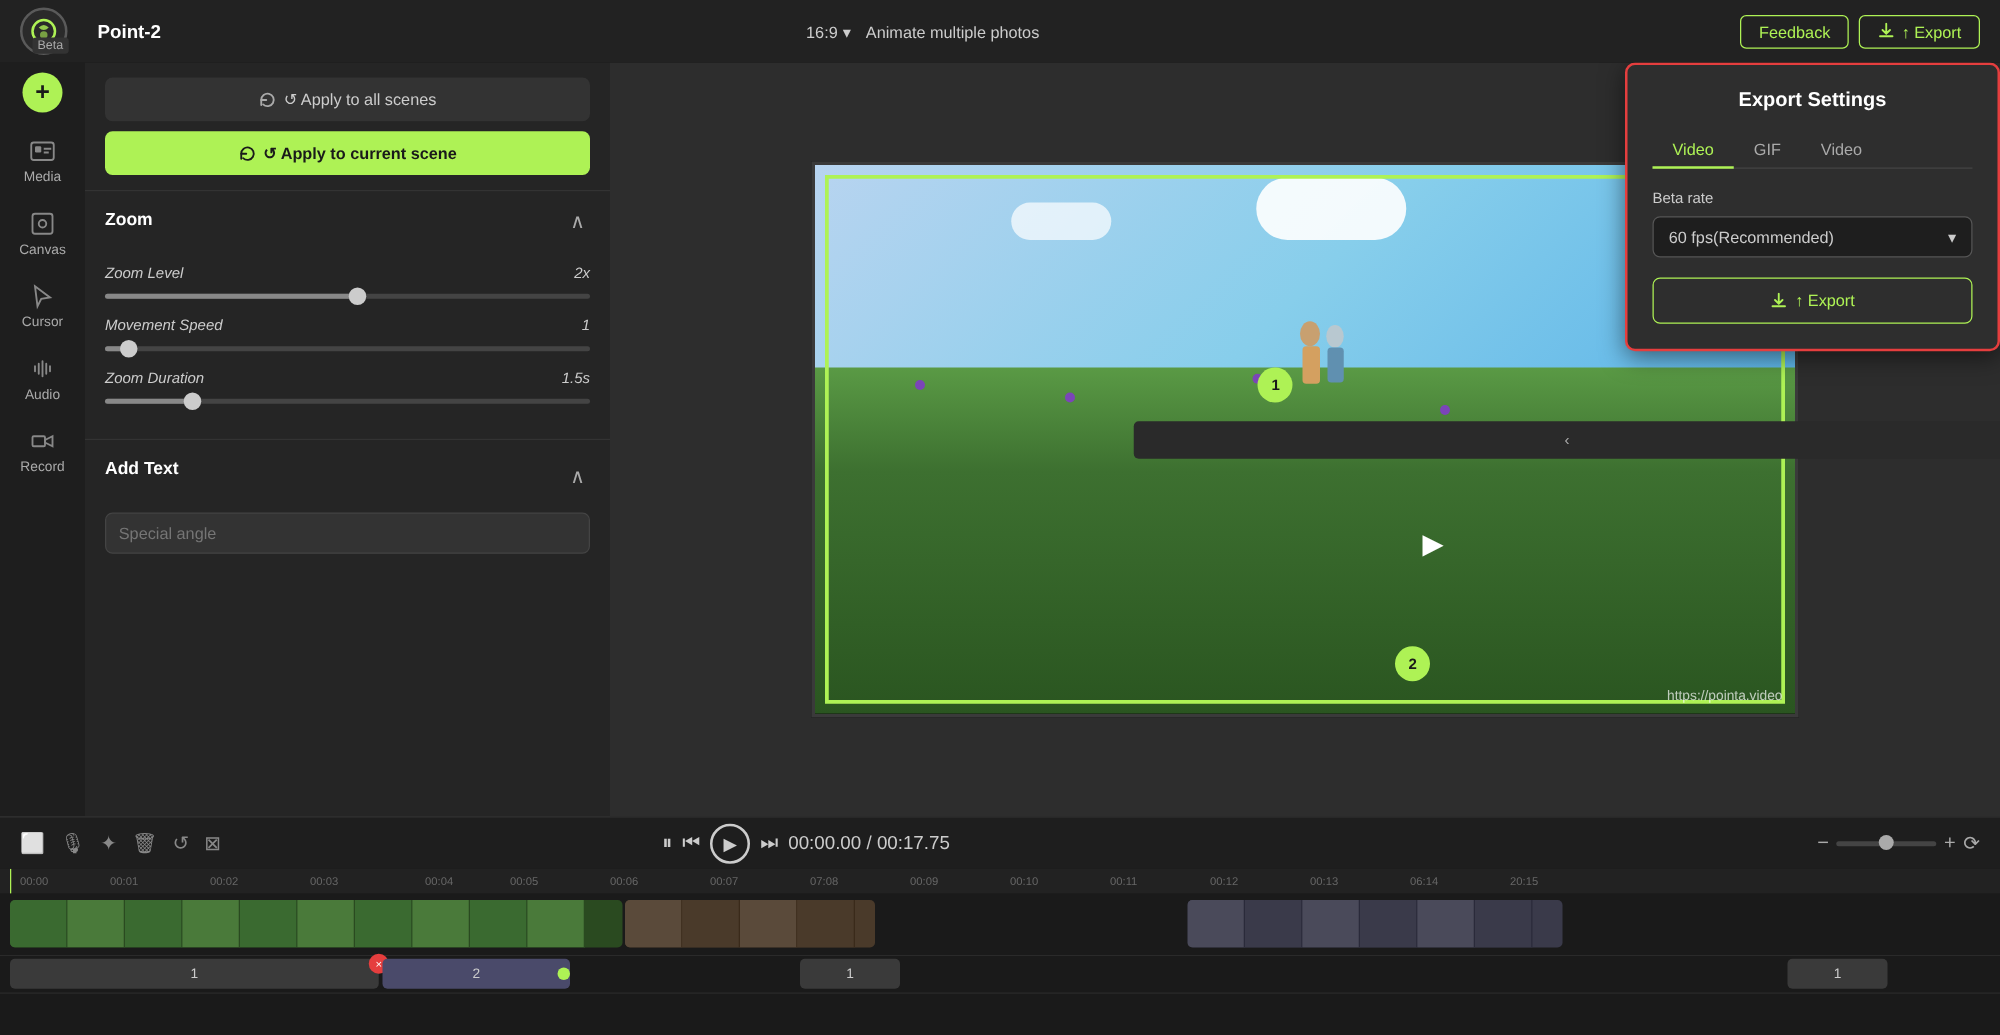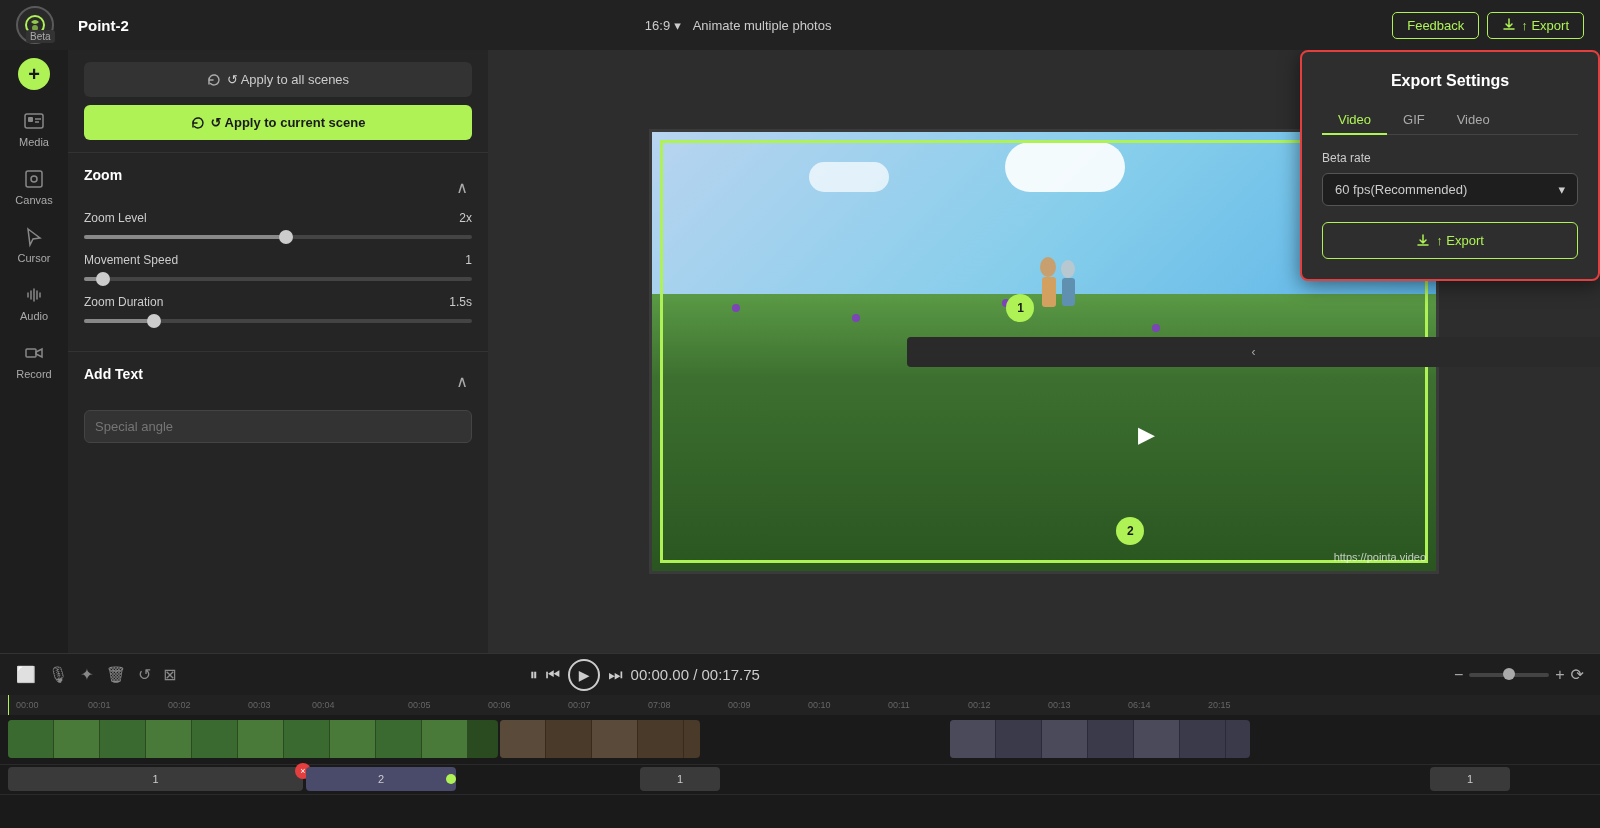--- a/index.html
+++ b/index.html
@@ -146,20 +146,21 @@
     .panel-section {
       padding: 14px 16px;
       border-top: 1px solid #333;
     }
     .section-title {
       font-size: 14px; font-weight: 600; color: #fff; margin-bottom: 14px;
     }
     .control-row {
       display: flex; align-items: center; justify-content: space-between;
       margin-bottom: 10px;
+      font-style: italic;
     }
     .control-label { color: #ccc; font-size: 12px; }
     .control-value { color: #ccc; font-size: 12px; }
     .slider-track {
       width: 100%; height: 4px; background: #444; border-radius: 2px;
       position: relative; margin-bottom: 14px;
     }
     .slider-fill {
       height: 100%; background: #888; border-radius: 2px;
       position: absolute; left: 0; top: 0;
@@ -423,21 +424,21 @@
       <button class="btn-apply-current">
         <svg width="14" height="14" viewBox="0 0 14 14" fill="none">
           <path d="M2 7a5 5 0 1 1 1.5 3.5" stroke="#1a1a1a" stroke-width="1.5" stroke-linecap="round"></path>
           <path d="M2 11V7h4" stroke="#1a1a1a" stroke-width="1.5" stroke-linecap="round" stroke-linejoin="round"></path>
         </svg>
         <span>↺ Apply to current scene</span>
       </button>
     </div>
 
     <div class="panel-section">
-      <div style="display:flex; justify-content:space-between; align-items:flex-end; margin-bottom:14px;">
+      <div style="display:flex; justify-content:space-between; align-items:flex-start; margin-bottom:14px;">
         <span class="section-title">Zoom</span>
         <button class="collapse-btn">∧</button>
       </div>
 
       <div class="control-row">
         <span class="control-label">Zoom Level</span>
         <span class="control-value">2x</span>
       </div>
       <div class="slider-track">
         <div class="slider-fill" style="width:52%;"></div>
@@ -577,21 +578,21 @@
 
   <div class="timeline-ruler">
     <div style="position:relative; width:100%; display:flex; height:100%;">
       <div style="position:absolute; left:0; top:0; bottom:0; width:1px; background:#aef255;"></div>
       <div style="display:flex; width:100%; overflow:hidden;">
         <div style="display:flex; align-items:center; gap:0; width:100%;">
           <span style="font-size:9px; color:#666; position:absolute; left:8px;">00:00</span>
           <span style="font-size:9px; color:#666; position:absolute; left:80px;">00:01</span>
           <span style="font-size:9px; color:#666; position:absolute; left:160px;">00:02</span>
           <span style="font-size:9px; color:#666; position:absolute; left:240px;">00:03</span>
-          <span style="font-size:9px; color:#666; position:absolute; left:304px;">00:04</span>
+          <span style="font-size:9px; color:#666; position:absolute; left:332px;">00:04</span>
           <span style="font-size:9px; color:#666; position:absolute; left:400px;">00:05</span>
           <span style="font-size:9px; color:#666; position:absolute; left:480px;">00:06</span>
           <span style="font-size:9px; color:#666; position:absolute; left:560px;">00:07</span>
           <span style="font-size:9px; color:#666; position:absolute; left:640px;">07:08</span>
           <span style="font-size:9px; color:#666; position:absolute; left:720px;">00:09</span>
           <span style="font-size:9px; color:#666; position:absolute; left:800px;">00:10</span>
           <span style="font-size:9px; color:#666; position:absolute; left:880px;">00:11</span>
           <span style="font-size:9px; color:#666; position:absolute; left:960px;">00:12</span>
           <span style="font-size:9px; color:#666; position:absolute; left:1040px;">00:13</span>
           <span style="font-size:9px; color:#666; position:absolute; left:1120px;">06:14</span>

